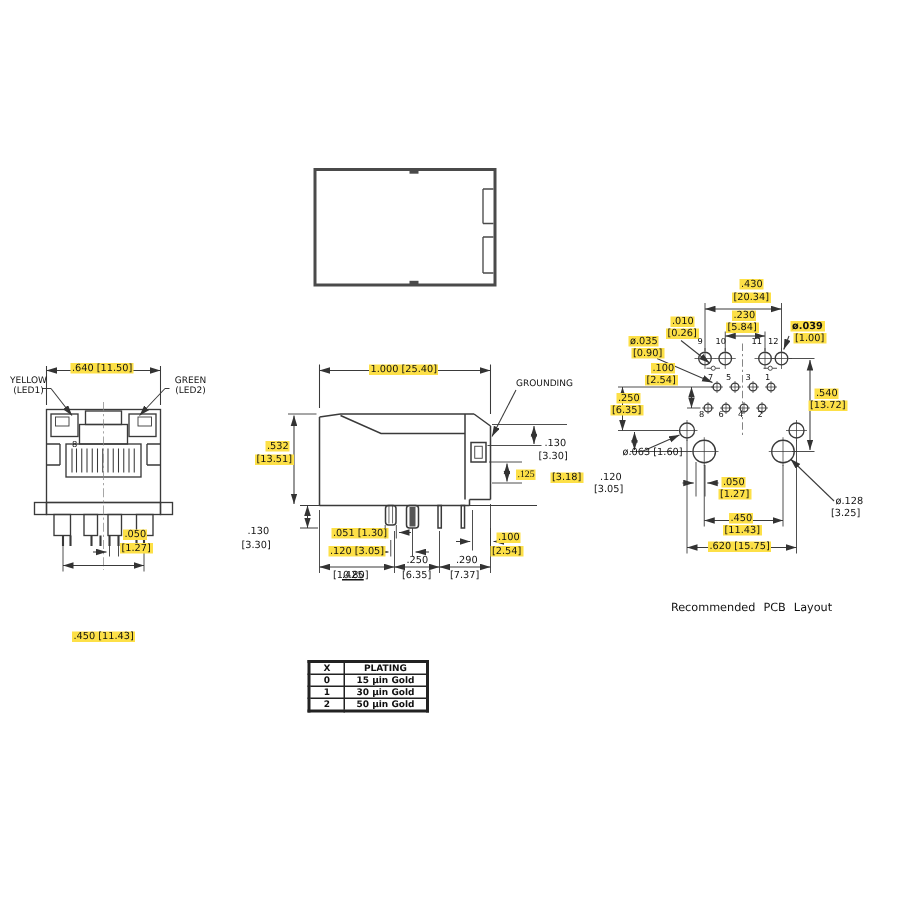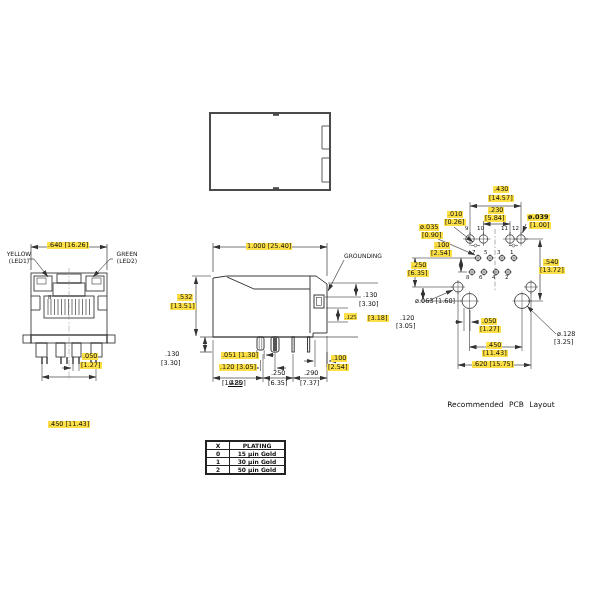--- a/index.html
+++ b/index.html
@@ -163,21 +163,21 @@
       <line x1="469.5" y1="347" x2="522" y2="347" stroke-width="0.7" marker-start="url(#ms)" marker-end="url(#me)"></line>
       <path d="M458,293 V369 M531,293 V369" stroke-width="0.6"></path>
       <line x1="458" y1="365" x2="531" y2="365" stroke-width="0.7" marker-start="url(#ms)" marker-end="url(#me)"></line>
       <path d="M461,301 H420" stroke-width="0.6"></path>
       <line x1="423" y1="288" x2="423" y2="300" stroke-width="0.7" marker-start="url(#ms)" marker-end="url(#me)"></line>
       <line x1="428" y1="301" x2="453" y2="290" stroke-width="0.7" marker-end="url(#me)"></line>
       <line x1="556" y1="334" x2="527" y2="306" stroke-width="0.7" marker-end="url(#me)"></line>
     </g>
   </svg>
 
-  <div class="d bg" style="left:47px;top:242px;">.640 [16.26]</div>
+  <div class="d bg" style="left:47px;top:242px;">.640 [11.50]</div>
   <div class="lbl" style="left:4px;top:251px;width:30px;">
     <div>YELLOW</div>
     <div>(LED1)</div>
   </div>
   <div class="lbl" style="left:112px;top:251px;width:30px;">
     <div>GREEN</div>
     <div>(LED2)</div>
   </div>
   <div class="d sm" style="left:48px;top:294px;">8</div>
   <div class="d bg" style="left:82px;top:353px;">.050</div>
@@ -199,21 +199,21 @@
   <div class="d" style="left:228px;top:380px;text-decoration:underline;">.425</div>
   <div class="d" style="left:222px;top:380px;">[10.80]</div>
   <div class="d" style="left:271px;top:370px;">.250</div>
   <div class="d" style="left:268px;top:380px;">[6.35]</div>
   <div class="d" style="left:304px;top:370px;">.290</div>
   <div class="d" style="left:300px;top:380px;">[7.37]</div>
   <div class="d bg" style="left:331px;top:355px;">.100</div>
   <div class="d bg" style="left:327px;top:364px;">[2.54]</div>
 
   <div class="d bg" style="left:493px;top:186px;">.430</div>
-  <div class="d bg" style="left:488px;top:195px;">[14.57]</div>
+  <div class="d bg" style="left:488px;top:195px;">[20.34]</div>
   <div class="d bg" style="left:488px;top:207px;">.230</div>
   <div class="d bg" style="left:484px;top:215px;">[5.84]</div>
   <div class="d bg" style="left:447px;top:211px;">.010</div>
   <div class="d bg" style="left:444px;top:219px;">[0.26]</div>
   <div class="d bg" style="left:419px;top:224px;">ø.035</div>
   <div class="d bg" style="left:421px;top:232px;">[0.90]</div>
   <div class="d bg" style="left:527px;top:214px;font-weight:bold;">ø.039</div>
   <div class="d bg" style="left:529px;top:222px;">[1.00]</div>
   <div class="d bg" style="left:434px;top:242px;">.100</div>
   <div class="d bg" style="left:430px;top:250px;">[2.54]</div>

